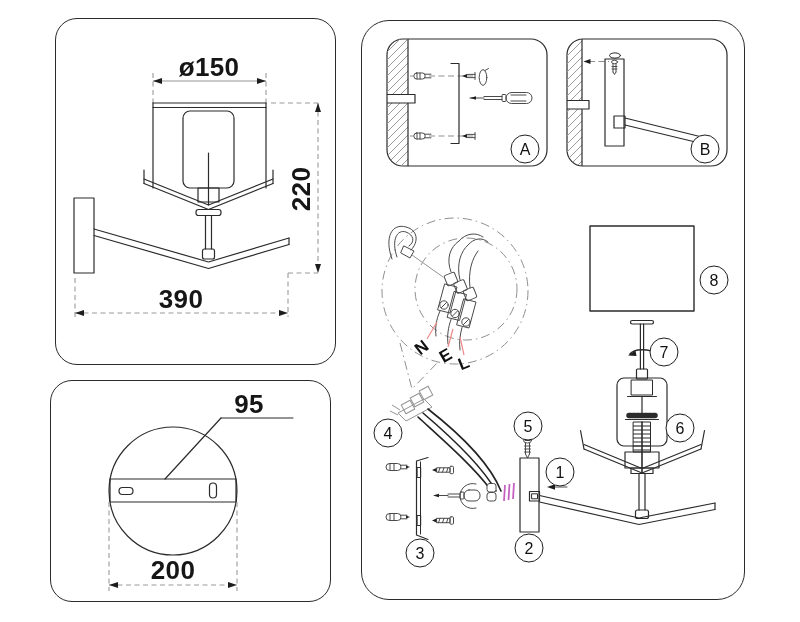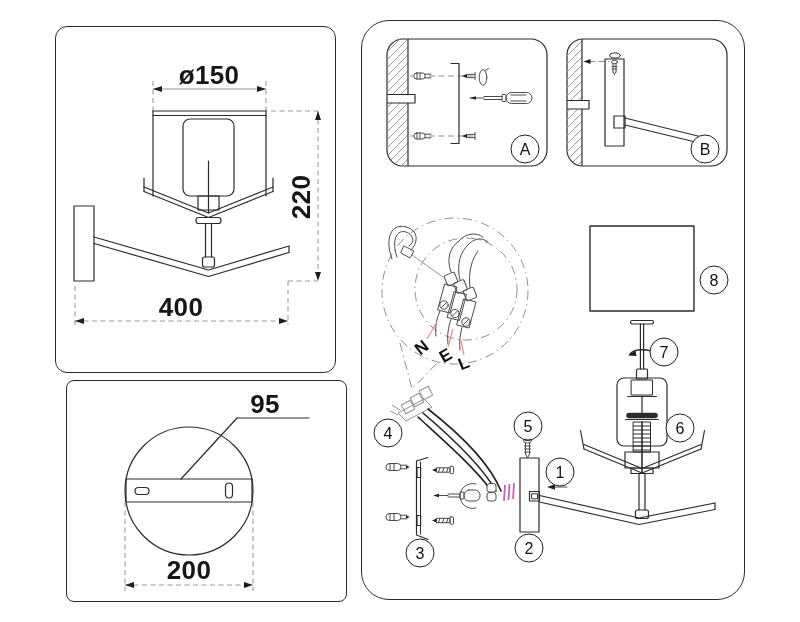--- a/index.html
+++ b/index.html
@@ -1,21 +1,21 @@
 <!DOCTYPE html>
 <html><head>
 <meta charset="utf-8">
 <style>
   html,body{margin:0;padding:0;background:#ffffff;}
   .stage{position:relative;width:800px;height:622px;background:#fff;
          font-family:"Liberation Sans",sans-serif;overflow:hidden;}
   .panel{position:absolute;border:1.6px solid #2b2b2b;background:#fff;
          box-sizing:border-box;}
-  .p1{left:55px;top:18px;width:281px;height:347px;border-radius:12px;margin-top:8px;}
-  .p2{left:66px;top:380px;width:281px;height:222px;border-radius:8px;}
+  .p1{left:55px;top:18px;width:281px;height:347px;border-radius:22px;}
+  .p2{left:50px;top:380px;width:281px;height:222px;border-radius:22px;}
   .p3{left:361px;top:20px;width:384px;height:580px;border-radius:28px;}
   svg.art{position:absolute;left:0;top:0;display:block;}
 
   .dim{position:absolute;transform:translate(-50%,-50%);font-size:26px;
        font-weight:700;color:#161616;white-space:nowrap;letter-spacing:.3px;}
   .dim.rot{transform:translate(-50%,-50%) rotate(-90deg);}
 
   .badge{position:absolute;width:27px;height:27px;border:1.6px solid #1f1f1f;
          border-radius:50%;background:#fff;display:flex;align-items:center;
          justify-content:center;font-size:16px;color:#111;
@@ -97,21 +97,21 @@
 
       <g>
         <line class="dash" x1="19" y1="259" x2="19" y2="298"></line>
         <line class="dash" x1="19" y1="294" x2="232" y2="294"></line>
         <path class="arrow" d="M19,294 l9,-3 v6 z"></path>
         <path class="arrow" d="M232,294 l-9,-3 v6 z"></path>
       </g>
     </svg>
     <div class="dim" style="left:153px;top:48px">ø150</div>
     <div class="dim rot" style="left:245px;top:170px">220</div>
-    <div class="dim" style="left:125px;top:280px">400</div>
+    <div class="dim" style="left:125px;top:280px">390</div>
   </div>
 
   <div class="panel p2">
     <svg class="art" width="278" height="219" viewBox="0 0 278 219">
       <g class="ln">
         <circle cx="122" cy="110" r="64"></circle>
         <rect x="59" y="98" width="126" height="23"></rect>
         <rect x="68" y="106.5" width="14" height="7" rx="3.5"></rect>
         <rect x="158.5" y="102" width="7" height="15" rx="3.5"></rect>
       </g>

